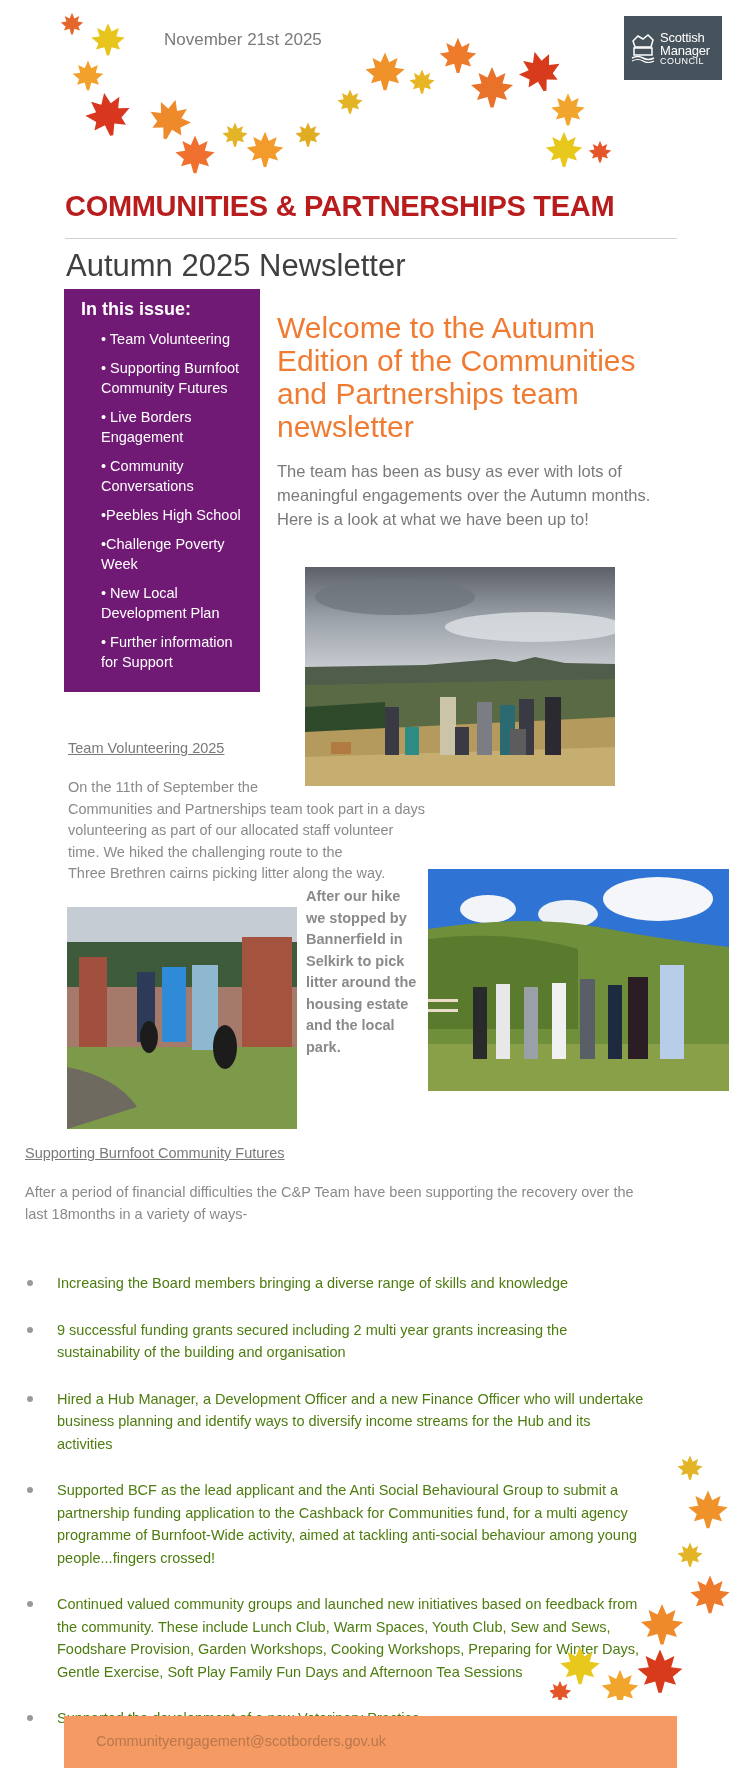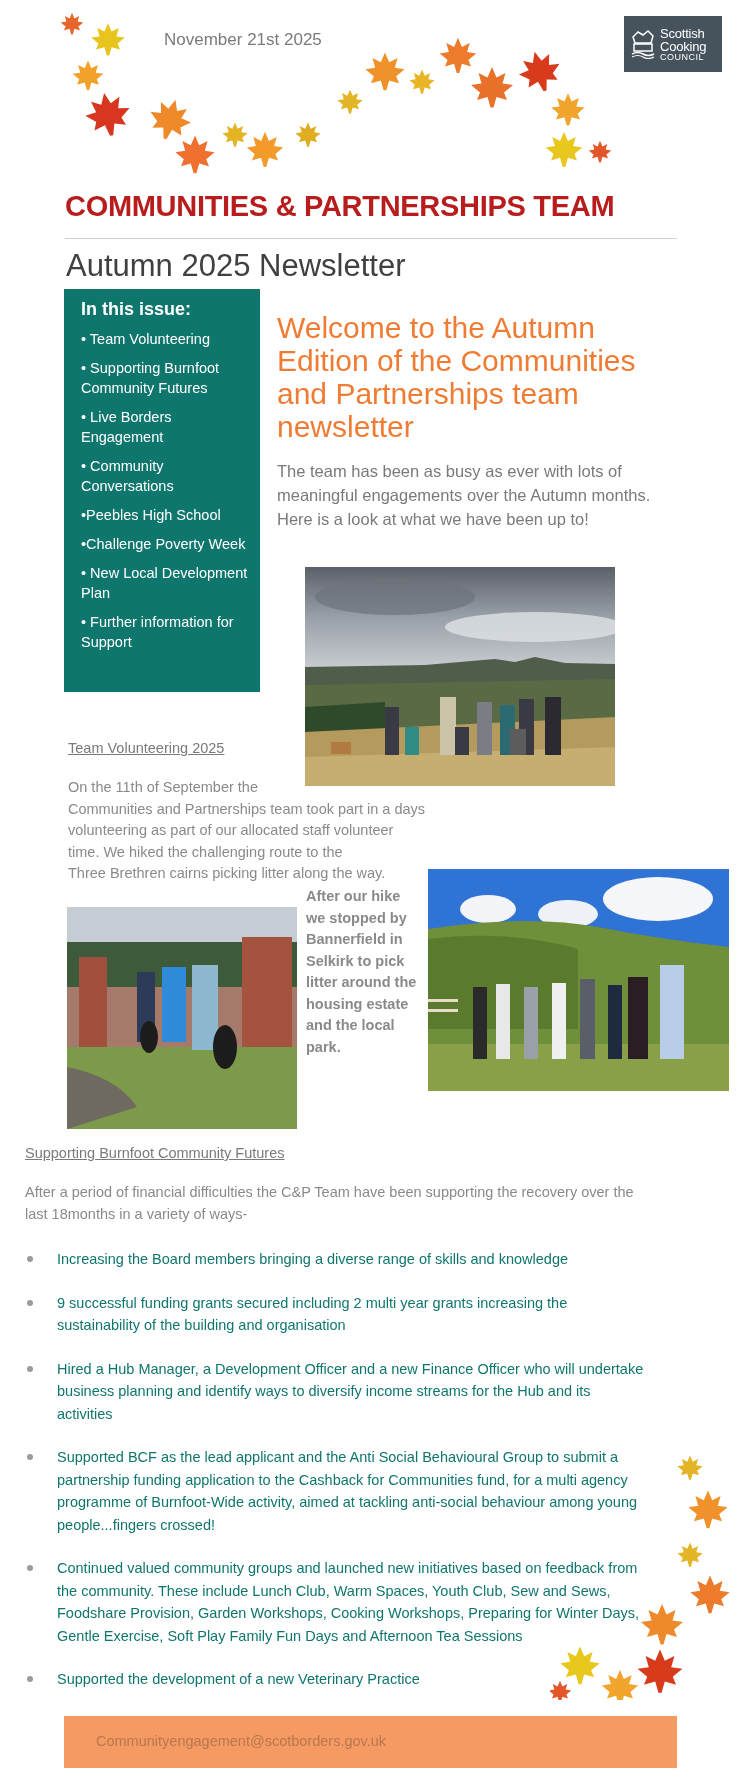--- a/index.html
+++ b/index.html
@@ -2,35 +2,35 @@
 <html><head>
 <meta charset="utf-8">
 <style>
   * { box-sizing: border-box; margin: 0; padding: 0; }
   html, body { width: 742px; height: 1792px; background: #ffffff; overflow: hidden; }
   body { position: relative; font-family: "Liberation Sans", sans-serif; color: #808080; }
   .abs { position: absolute; }
 
   .date { left: 164px; top: 30px; font-size: 17px; color: #7a7a7a; }
 
-  .logo { left: 624px; top: 16px; width: 98px; height: 56px; background: #46535c;
+  .logo { left: 624px; top: 16px; width: 98px; height: 64px; background: #46535c;
           display: flex; align-items: center; padding: 16px 6px; gap: 4px; }
   .logo-mark { width: 26px; height: 30px; }
   .logo-text { color: #ffffff; line-height: 1; }
   .logo-text .l1, .logo-text .l2 { font-size: 13px; display: block; letter-spacing: -0.2px; }
   .logo-text .l3 { font-size: 9px; display: block; letter-spacing: 0.5px; font-weight: normal; }
 
   .team-title { left: 65px; top: 190px; font-size: 29px; font-weight: bold; color: #b91c1c; letter-spacing: -0.3px; }
   .rule { left: 65px; top: 238px; width: 612px; height: 1px; background: #d0d0d0; }
   .newsletter-title { left: 66px; top: 248px; font-size: 31px; color: #404040; }
 
   
-  .sidebar { left: 64px; top: 289px; width: 196px; height: 403px; background: #0f766e; padding: 10px 10px 0 17px; }
+  .sidebar { left: 64px; top: 289px; width: 196px; height: 403px; background: #701a75; padding: 10px 10px 0 17px; }
   .sidebar h3 { font-size: 18px; color: #ffffff; font-weight: bold; margin-bottom: 9px; }
-  .sidebar ul { list-style: none; }
+  .sidebar ul { list-style: none; margin-left: 20px; }
   .sidebar li { font-size: 14.5px; color: #ffffff; line-height: 20px; margin-bottom: 9px; }
 
   
   .welcome-title { left: 277px; top: 311px; width: 400px; font-size: 30px; line-height: 33px; color: #f07b32; }
   .intro { left: 277px; top: 459px; width: 400px; font-size: 16.5px; line-height: 24px; color: #7a7a7a; }
 
   
   .photo { position: absolute; overflow: hidden; box-shadow: 0 0 6px 3px rgba(255,255,255,0.9) inset; }
   .photo svg { width: 100%; height: 100%; display: block; }
   .photo-hill { left: 305px; top: 567px; width: 310px; height: 219px; }
@@ -39,21 +39,21 @@
 
   .section-heading { font-size: 14.5px; color: #7a7a7a; text-decoration: underline; text-align: right; }
   .sec1-heading { left: 68px; top: 740px; }
   .vol-text { left: 68px; top: 777px; width: 420px; font-size: 14.5px; line-height: 21.5px; color: #8a8a8a; }
   .vol-text .line { display: block; white-space: nowrap; }
   .after-hike { left: 306px; top: 886px; width: 116px; font-size: 14.5px; line-height: 21.5px; color: #8a8a8a; font-weight: bold; }
 
   .sec2-heading { left: 25px; top: 1145px; }
   .burn-intro { left: 25px; top: 1182px; width: 630px; font-size: 14.5px; line-height: 21.5px; color: #8a8a8a; }
   .bullets { left: 25px; top: 1248px; width: 620px; list-style: none; }
-  .bullets li { position: relative; padding-left: 32px; font-size: 14.5px; line-height: 22.5px; color: #0f766e; margin-bottom: 21px; }
+  .bullets li { position: relative; padding-left: 32px; font-size: 14.5px; line-height: 22.5px; color: #4d7c0f; margin-bottom: 21px; margin-top: 24px; }
   .bullets li .dot { position: absolute; left: 2px; top: 8px; width: 6px; height: 6px; border-radius: 50%; background: #9a9a9a; }
 
   .footer-bar { left: 64px; top: 1716px; width: 613px; height: 52px; background: #f59a63; padding: 16px 0 0 32px; }
   .footer-bar span { font-size: 14.5px; color: #b8774d; }
 </style>
 </head>
 <body>
 
 <svg class="abs" style="left:60px;top:10px" width="560" height="170" viewBox="0 0 560 170">
   <defs>
@@ -83,21 +83,21 @@
 
 <div class="abs logo">
   <svg class="logo-mark" viewBox="0 0 26 30">
     <path d="M3,8 L8,3 L13,6 L18,2 L23,7 L21,14 L5,14 Z" fill="none" stroke="#fff" stroke-width="1.5"></path>
     <path d="M4,15 L22,15 L22,22 L4,22 Z" fill="none" stroke="#fff" stroke-width="1.5"></path>
     <path d="M2,25 Q8,22 13,25 T24,25" fill="none" stroke="#fff" stroke-width="1.5"></path>
     <path d="M2,28 Q8,25 13,28 T24,28" fill="none" stroke="#fff" stroke-width="1.2"></path>
   </svg>
   <div class="logo-text">
     <span class="l1">Scottish</span>
-    <span class="l2">Cooking</span>
+    <span class="l2">Manager</span>
     <span class="l3">COUNCIL</span>
   </div>
 </div>
 
 <div class="abs team-title">COMMUNITIES &amp; PARTNERSHIPS TEAM</div>
 <div class="abs rule"></div>
 <div class="abs newsletter-title">Autumn 2025 Newsletter</div>
 
 <div class="abs sidebar">
   <h3>In this issue:</h3>

